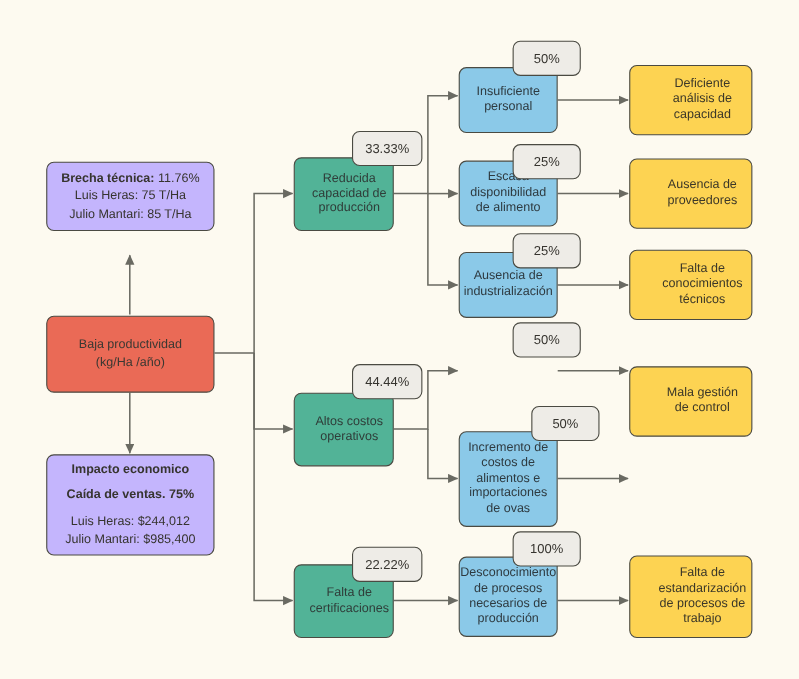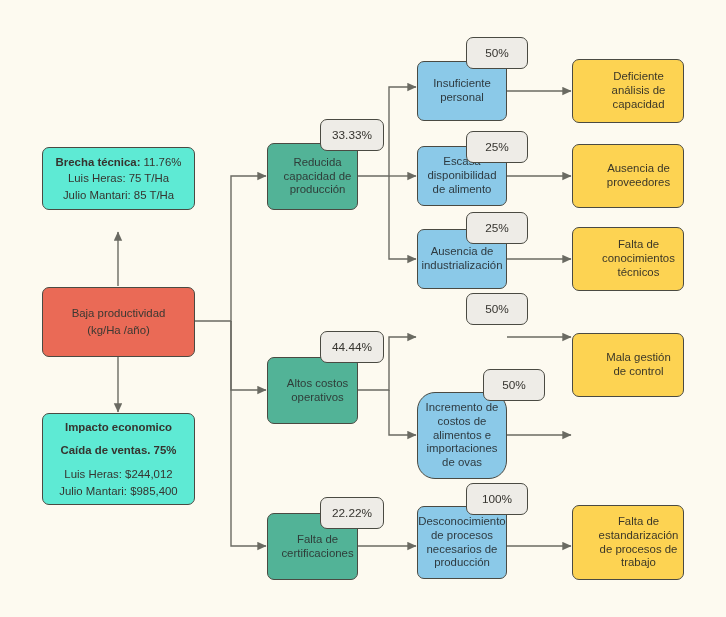--- a/index.html
+++ b/index.html
@@ -38,21 +38,21 @@
     align-items: center;
     justify-content: center;
     text-align: center;
     color: #36342f;
     line-height: 1.22;
     font-size: 11.2px;
     padding: 3px 5px;
     z-index: 2;
   }
   .node-green {
-    background: #5eead4;
+    background: #c4b5fd;
     font-size: 11.4px;
     line-height: 1.45;
   }
   .node-red {
     background: #ea6a56;
     color: #3a3832;
     font-size: 11.4px;
     line-height: 1.45;
   }
   .node-teal {
@@ -194,21 +194,21 @@
     <span>Ausencia de industrialización</span>
   </div>
   <div class="badge" style="left:466px; top:212px; width:62px; height:32px;">
     <span>25%</span>
   </div>
 
   <div class="badge" style="left:466px; top:293px; width:62px; height:32px;">
     <span>50%</span>
   </div>
 
-  <div class="node node-blue" style="left:417px; top:392px; width:90px; height:87px;border-radius:18px;">
+  <div class="node node-blue" style="left:417px; top:392px; width:90px; height:87px;">
     <span>Incremento de costos de alimentos e importaciones de ovas</span>
   </div>
   <div class="badge" style="left:483px; top:369px; width:62px; height:32px;">
     <span>50%</span>
   </div>
 
   <div class="node node-blue" style="left:417px; top:506px; width:90px; height:73px;">
     <span>Desconocimiento de procesos necesarios de producción</span>
   </div>
   <div class="badge" style="left:466px; top:483px; width:62px; height:32px;">

